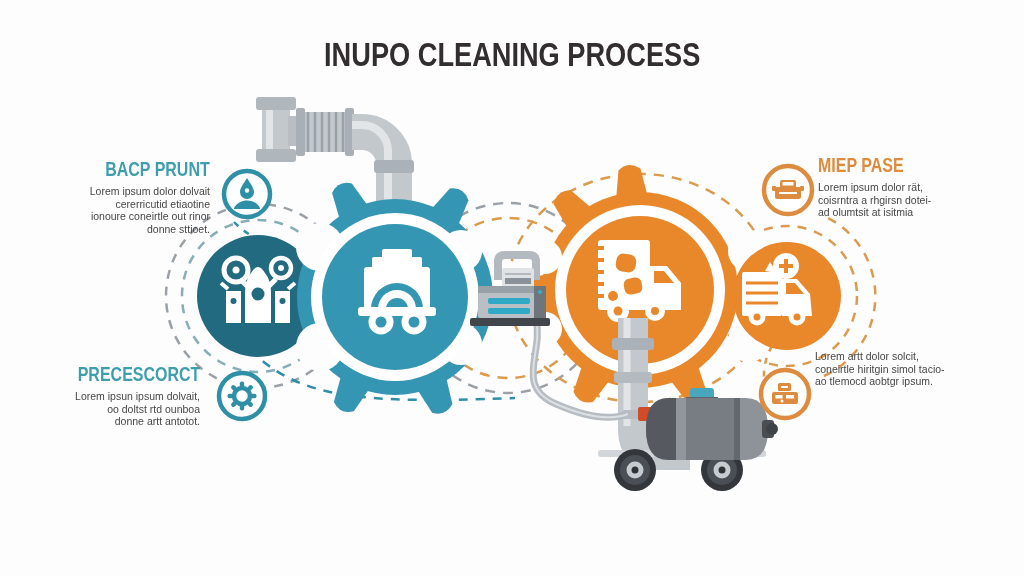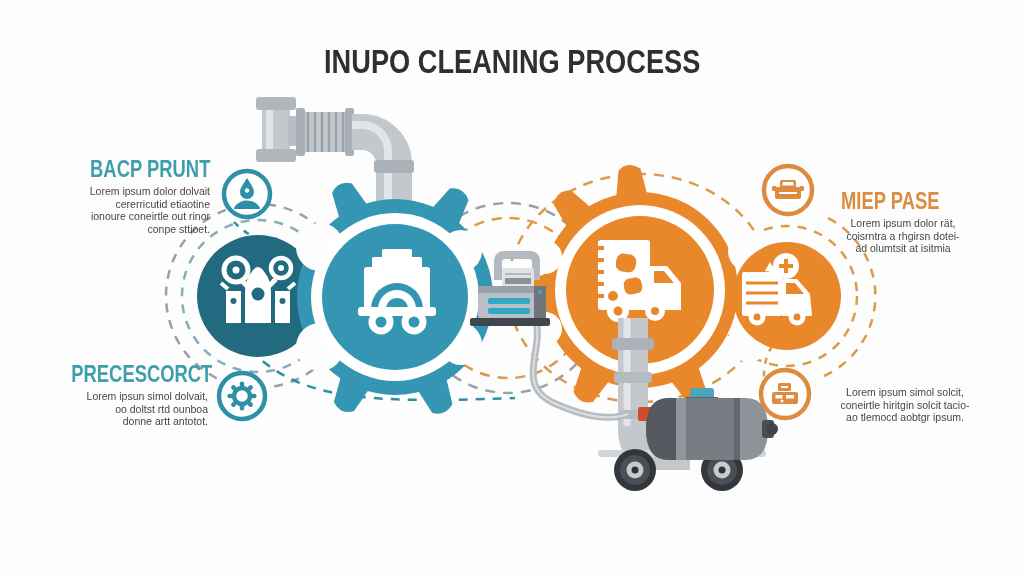--- a/index.html
+++ b/index.html
@@ -1,33 +1,33 @@
 <!DOCTYPE html>
 <html><head>
 <meta charset="utf-8">
 <style>
   html,body{margin:0;padding:0;background:#fdfdfd;width:1024px;height:576px;overflow:hidden;
     font-family:"Liberation Sans", sans-serif;}
   .stage{position:relative;width:1024px;height:576px;background:#fdfdfd;}
   svg.art{position:absolute;left:0;top:0;width:1024px;height:576px;}
-  .title{position:absolute;left:0;right:0;top:26px;text-align:center;margin:16px;
+  .title{position:absolute;left:0;right:0;top:26px;text-align:center;margin:9px;
     font-size:34px;font-weight:bold;color:#322e2f;letter-spacing:0px;}
   .title > span{display:inline-block;transform:scaleX(0.80);transform-origin:center;}
   .block{position:absolute;}
-  .block .hd{font-weight:bold;font-size:23px;line-height:24px;white-space:nowrap;}
+  .block .hd{font-weight:bold;font-size:20px;line-height:24px;white-space:nowrap;}
   .block .hd > span{display:inline-block;transform:scaleX(0.80);}
   .block.alignR{text-align:right;}
   .block.alignR .hd > span{transform-origin:right center;}
-  .block.alignL{text-align:center;margin-top:36px;}
+  .block.alignL{text-align:left;}
   .block.alignL .hd > span{transform-origin:left center;}
   .block .ln{font-size:10.5px;line-height:12.6px;color:#474747;}
   .teal .hd{color:#3f9eac;}
   .orangeH .hd{color:#dd8b3e;}
   #blk-bacp{left:40px;top:157px;width:170px;}
-  #blk-prec{left:36px;top:362px;width:172px;}
+  #blk-prec{left:28px;top:362px;width:172px;}
   #blk-miep{left:818px;top:153px;width:170px;}
   #blk-duct{left:815px;top:346px;width:180px;}
   .gap{height:4px;}
 </style>
 </head>
 <body>
 
 <div class="stage">
 
   <svg class="art" viewBox="0 0 1024 576" aria-hidden="true">
@@ -263,39 +263,39 @@
   <h1 class="title">
     <span>INUPO CLEANING PROCESS</span>
   </h1>
 
   <div id="blk-bacp" class="block alignR teal">
     <div class="hd"><span>BACP PRUNT</span></div>
     <div class="gap"></div>
     <div class="ln">Lorem ipsum dolor dolvait</div>
     <div class="ln">cererricutid etiaotine</div>
     <div class="ln">ionoure coneirtle out rinor</div>
-    <div class="ln">conpe sttioet.</div>
+    <div class="ln">donne sttioet.</div>
   </div>
 
   <div id="blk-prec" class="block alignR teal">
     <div class="hd"><span>PRECESCORCT</span></div>
     <div class="gap"></div>
-    <div class="ln">Lorem ipsun simol dolvait,</div>
+    <div class="ln">Lorem ipsun ipsum dolvait,</div>
     <div class="ln">oo doltst rtd ounboa</div>
     <div class="ln">donne artt antotot.</div>
   </div>
 
   <div id="blk-miep" class="block alignL orangeH">
     <div class="hd"><span>MIEP PASE</span></div>
     <div class="gap"></div>
     <div class="ln">Lorem ipsum dolor rät,</div>
     <div class="ln">coisrntra a rhgirsn dotei-</div>
     <div class="ln">ad olumtsit at isitmia</div>
   </div>
 
   <div id="blk-duct" class="block alignL orangeH">
     <div class="gap"></div>
-    <div class="ln">Lorem ipsum simol solcit,</div>
-    <div class="ln">coneirtle hiritgin solcit tacio-</div>
+    <div class="ln">Lorem artt dolor solcit,</div>
+    <div class="ln">coneirtle hiritgin simol tacio-</div>
     <div class="ln">ao tlemocd aobtgr ipsum.</div>
   </div>
 
 </div>
 
 </body></html>

